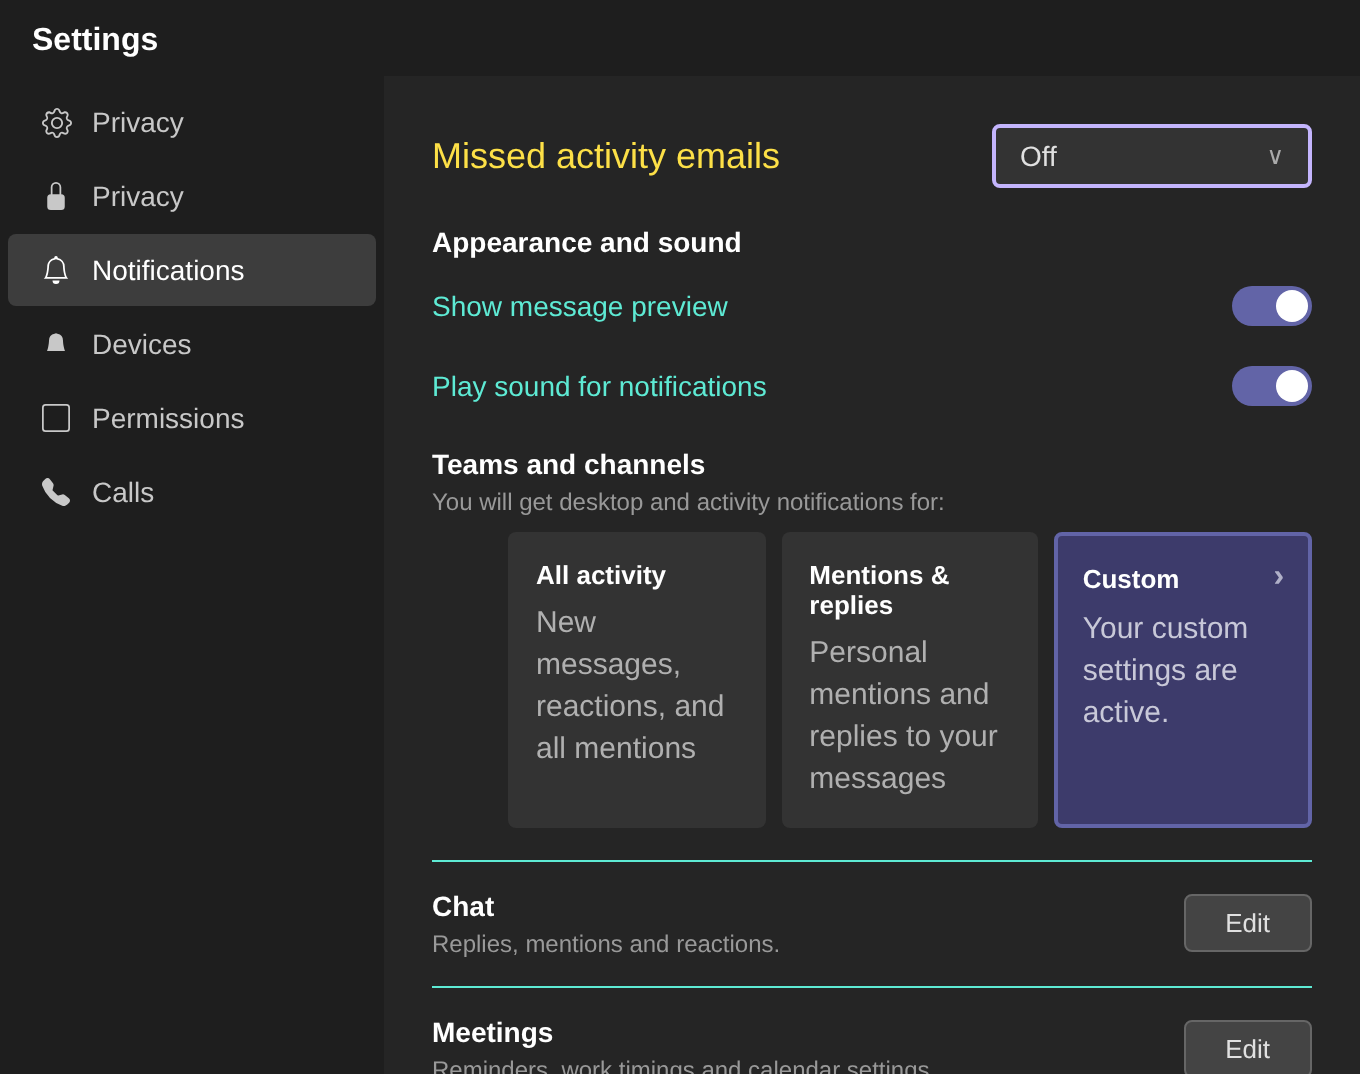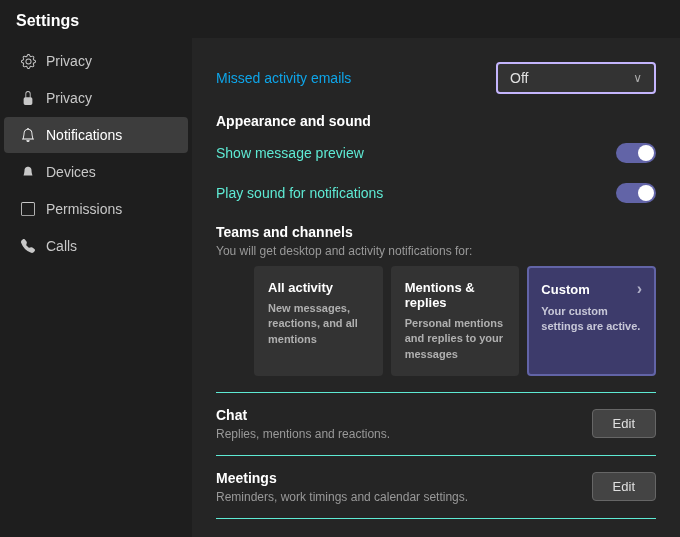--- a/index.html
+++ b/index.html
@@ -81,22 +81,22 @@
     
     .setting-row {
       display: flex;
       align-items: center;
       justify-content: space-between;
       padding: 8px 0;
       margin-bottom: 8px;
     }
 
     .setting-row-label {
-      font-size: 14px;
-      color: #0ea5e9;
+      font-size: 18px;
+      color: #fde047;
     }
 
     
     .dropdown {
       display: flex;
       align-items: center;
       gap: 8px;
       background: #333333;
       border: 2px solid #c4b5fd;
       border-radius: 4px;
@@ -196,24 +196,23 @@
     }
 
     .card-title {
       font-size: 13px;
       font-weight: 600;
       color: #ffffff;
       margin-bottom: 6px;
     }
 
     .card-desc {
-      font-size: 11px;
+      font-size: 15px;
       color: #b0b0b0;
       line-height: 1.4;
-      font-weight: bold;
     }
 
     .card.selected .card-desc {
       color: #c8c8d8;
     }
 
     
     .edit-section {
       border-top: 1px solid #5eead4;
       padding: 14px 0;

